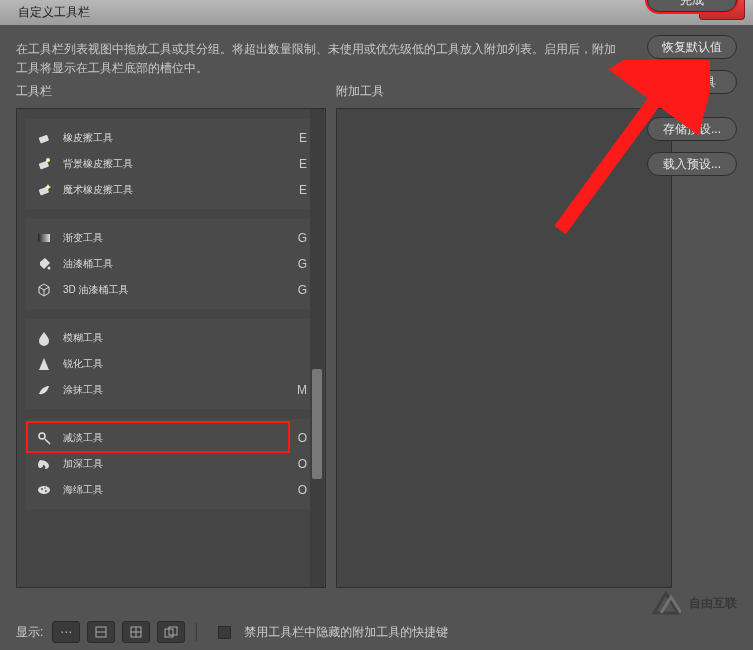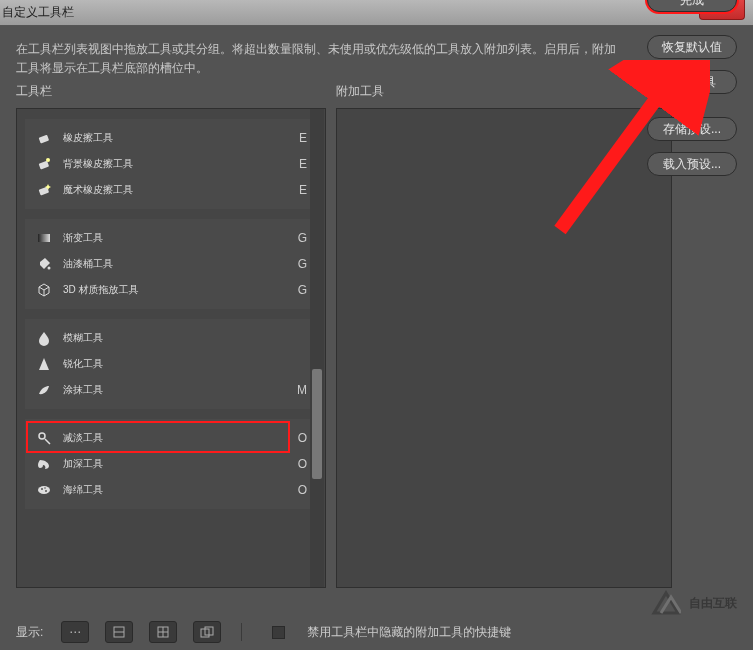--- a/index.html
+++ b/index.html
@@ -1,17 +1,17 @@
 <!DOCTYPE html>
 <html><head>
 <meta charset="utf-8">
 <style>
 *{margin:0;padding:0;box-sizing:border-box;font-family:"Microsoft YaHei",Arial,sans-serif;font-size:12px}
 body{width:753px;height:650px;background:#535353;color:#ccc;position:relative;overflow:hidden}
-.titlebar{height:26px;background:linear-gradient(#b8b8b8,#9c9c9c);border-bottom:1px solid #555;display:flex;align-items:center;padding:0 2px;position:relative}
+.titlebar{height:26px;background:linear-gradient(#b8b8b8,#9c9c9c);border-bottom:1px solid #555;display:flex;align-items:center;padding:0 18px;position:relative}
 .titlebar-text{color:#222;font-size:12px}
 .close-btn{position:absolute;right:8px;top:0;width:46px;height:20px;background:linear-gradient(#e04343,#c52b2b);border:1px solid #8b1a1a;border-top:none;border-radius:0 0 4px 4px;color:#fff;display:flex;align-items:center;justify-content:center;font-size:13px;font-weight:bold}
 .content{padding:14px 16px 0 16px}
 .instructions{color:#c8c8c8;line-height:1.55;margin-bottom:6px;width:610px;font-size:12px}
 .main-row{display:flex;gap:10px}
 .left-col{width:310px}
 .mid-col{width:336px}
 .right-col{width:92px;margin-left:auto;margin-top:-60px}
 .col-title{color:#ccc;margin-bottom:8px;font-size:12px}
 .list-panel{background:#454545;border:1px solid #2f2f2f;height:480px;position:relative;overflow:hidden}
@@ -19,21 +19,21 @@
 .tool-row{display:flex;align-items:center;height:26px;padding:2px 6px;cursor:default}
 .tool-icon{width:18px;height:18px;margin-right:10px;color:#d8d8d8;display:flex;align-items:center;justify-content:center}
 .tool-label{flex:1;color:#ddd;font-size:10px}
 .tool-key{width:18px;text-align:right;color:#ccc;font-size:12px}
 .highlight-box{position:absolute;border:2px solid #ff1a1a;pointer-events:none;z-index:5}
 .arrow{position:absolute;z-index:6}
 .btn{width:90px;height:24px;border:1px solid #2d2d2d;border-radius:12px;background:#5a5a5a;color:#e6e6e6;display:flex;align-items:center;justify-content:center;margin-bottom:11px;cursor:pointer;font-size:12px}
 .btn.highlighted{box-shadow:0 0 0 2px #ff1a1a}
 .scrollbar{position:absolute;right:1px;top:0;bottom:0;width:14px;background:#3e3e3e}
 .scroll-thumb{position:absolute;left:2px;right:2px;background:#787878;border-radius:2px;top:260px;height:110px}
-.footer{position:absolute;left:0;right:0;bottom:0;height:36px;padding:0 16px;display:flex;align-items:center;gap:16px;background:#535353}
+.footer{position:absolute;left:0;right:0;bottom:0;height:36px;padding:0 16px;display:flex;align-items:center;gap:7px;background:#535353}
 .footer-label{color:#ccc;margin-right:2px}
 .footer-btn{width:28px;height:22px;background:#3a3a3a;border:1px solid #2a2a2a;border-radius:3px;display:flex;align-items:center;justify-content:center;color:#bbb;cursor:pointer}
 .checkbox{width:13px;height:13px;border:1px solid #2a2a2a;background:#3a3a3a;display:inline-block;margin-right:6px;margin-left:10px}
 .watermark{position:absolute;right:16px;bottom:32px;display:flex;align-items:center;gap:8px;opacity:.55;font-weight:bold;color:#222;font-size:22px}
 </style>
 </head>
 <body>
 
 <div class="titlebar">
   <span class="titlebar-text">自定义工具栏</span>
@@ -109,21 +109,21 @@
               <span class="tool-label">油漆桶工具</span>
               <span class="tool-key">G</span>
             </div>
             <div class="tool-row">
               <span class="tool-icon">
                 <svg width="16" height="16">
                   <path d="M8 2l5 3v6l-5 3-5-3V5z" fill="none" stroke="#ddd"></path>
                   <path d="M3 5l5 3 5-3M8 8v6" stroke="#ddd" fill="none"></path>
                 </svg>
               </span>
-              <span class="tool-label">3D 材质拖放工具</span>
+              <span class="tool-label">3D 油漆桶工具</span>
               <span class="tool-key">G</span>
             </div>
           </div>
           <div class="tool-group">
             <div class="tool-row">
               <span class="tool-icon">
                 <svg width="16" height="16">
                   <path d="M8 2c3 4 5 6 5 9a5 5 0 01-10 0c0-3 2-5 5-9z" fill="#ddd"></path>
                 </svg>
               </span>

